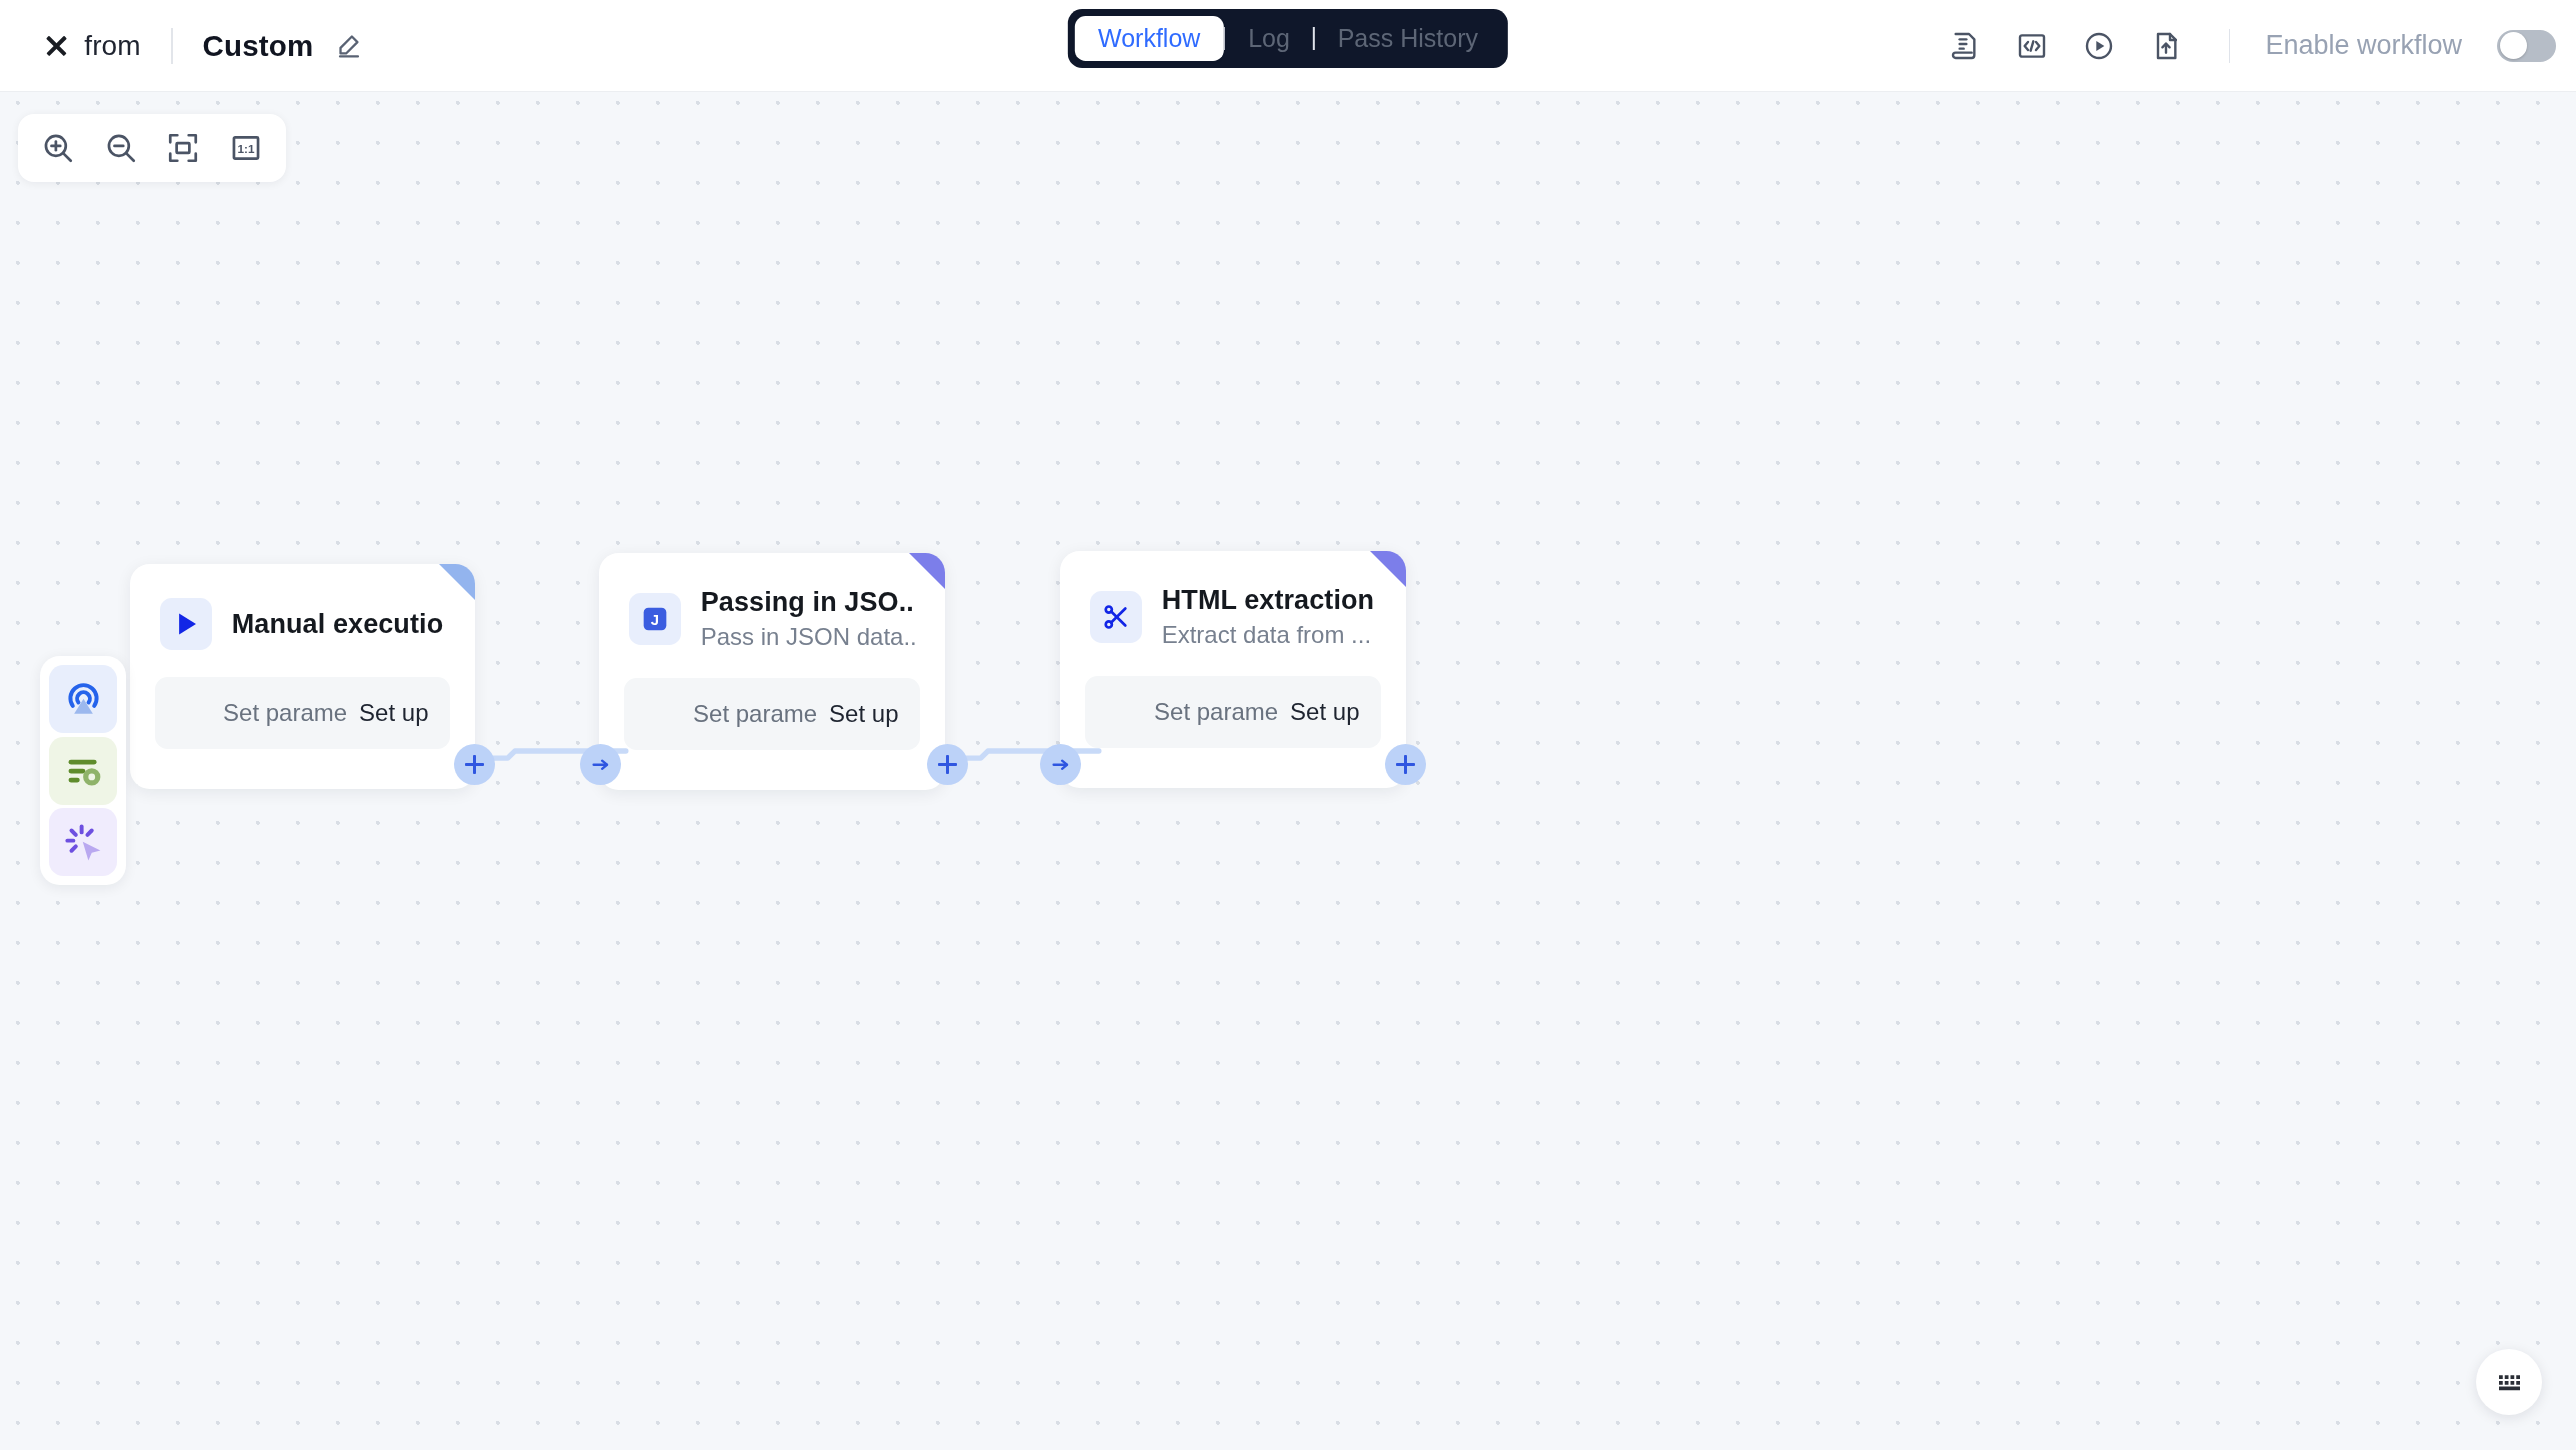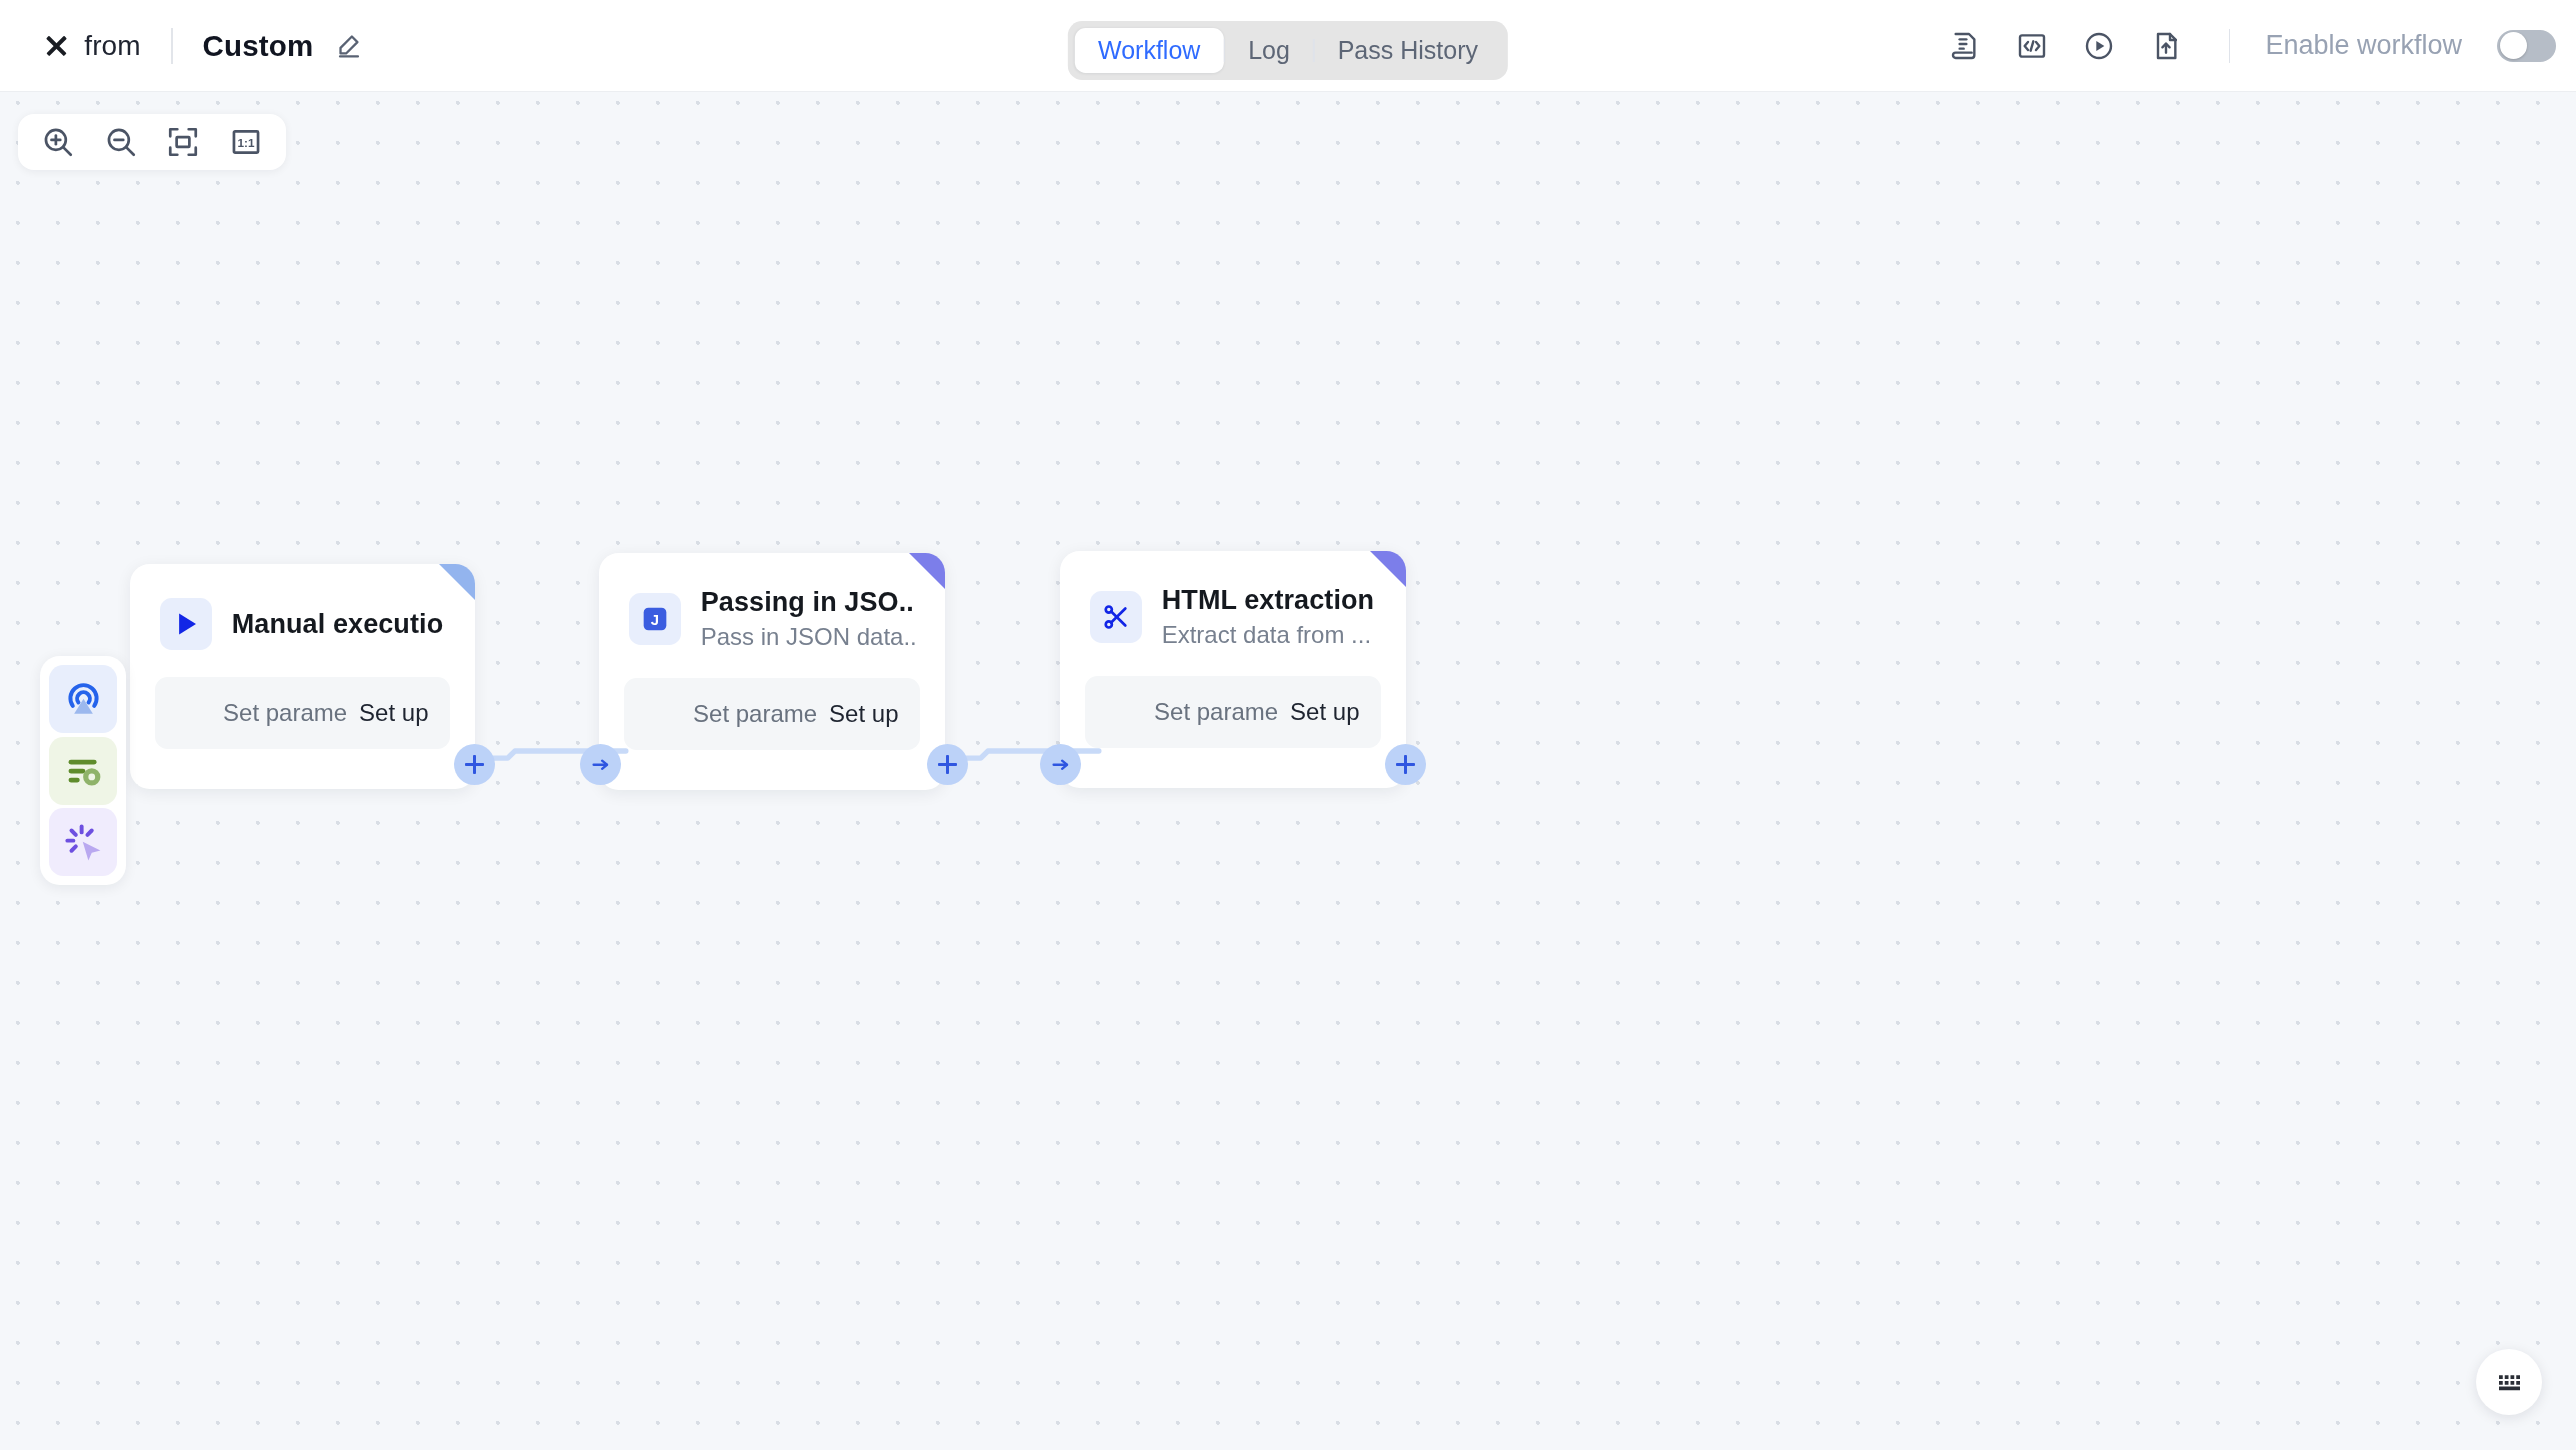--- a/index.html
+++ b/index.html
@@ -51,23 +51,23 @@
   }
   .edit-pencil {
     margin-left: 19.7px; cursor: pointer;
     width: 30px; height: 30px;
     display: flex; align-items: center; justify-content: center;
   }
 
   
   .tabs {
     position: absolute; left: 50%; transform: translateX(-50%);
-    top: 21px;
+    top: 9px;
     display: flex; align-items: center;
-    background: #e5e5e5;
+    background: #0f172a;
     border-radius: 14.3px;
     padding: 7.2px;
     height: 59px;
   }
   .tab {
     display: flex; align-items: center; justify-content: center;
     height: 45px; padding: 0 23px;
     font-size: 25px; color: #5d6676;
     border-radius: 10.7px; cursor: pointer; white-space: nowrap;
   }
@@ -125,21 +125,21 @@
     background-size: 40px 40px;
     background-position: 16px 9px;
   }
   .canvas > * { position: relative; z-index: 2; }
 
   
   .zoom-bar {
     position: absolute; left: 18px; top: 22.4px;
     background: #ffffff; border-radius: 16px;
     box-shadow: 0 1.8px 9px rgba(16,24,40,.06);
-    height: 56px; display: flex; align-items: center;
+    height: 68px; display: flex; align-items: center;
     padding: 0 10.7px; gap: 3.6px;
   }
   .zoom-btn {
     width: 59px; height: 54px; cursor: pointer;
     display: flex; align-items: center; justify-content: center;
     border-radius: 9px;
   }
 
   
   .palette {

